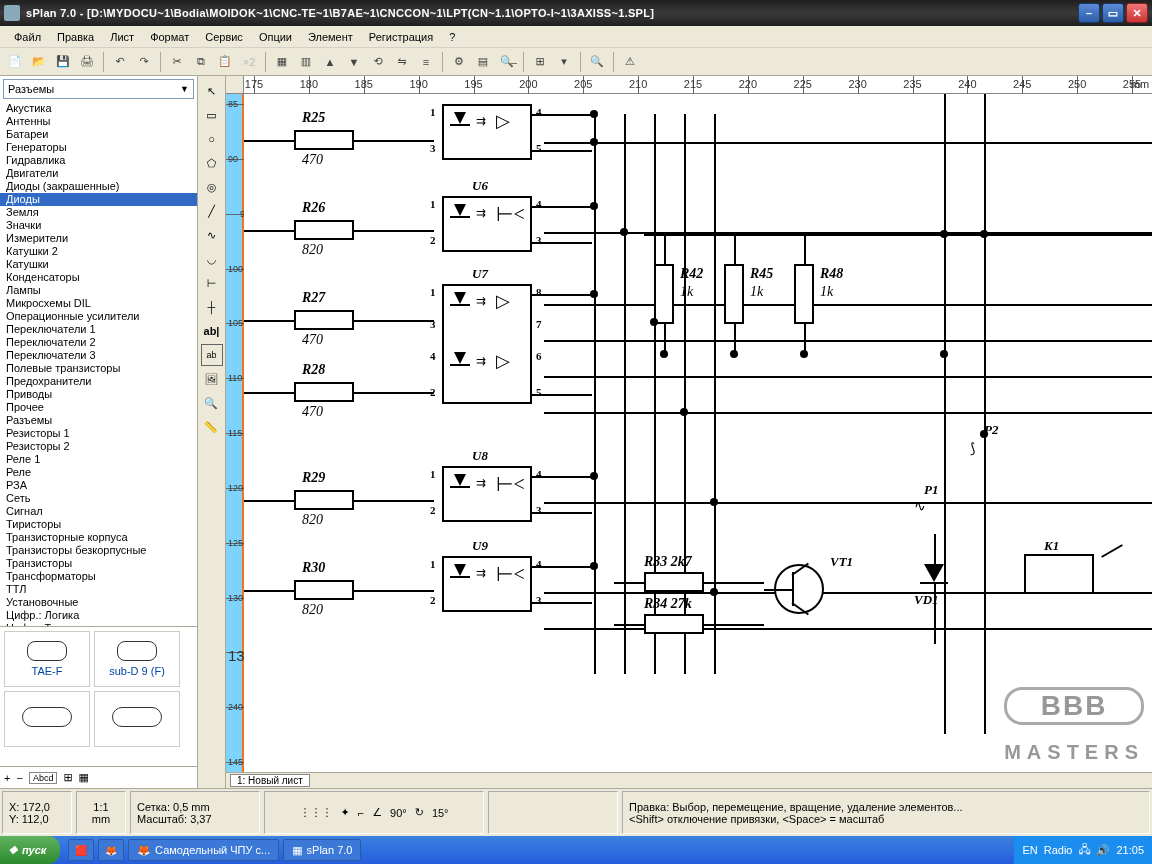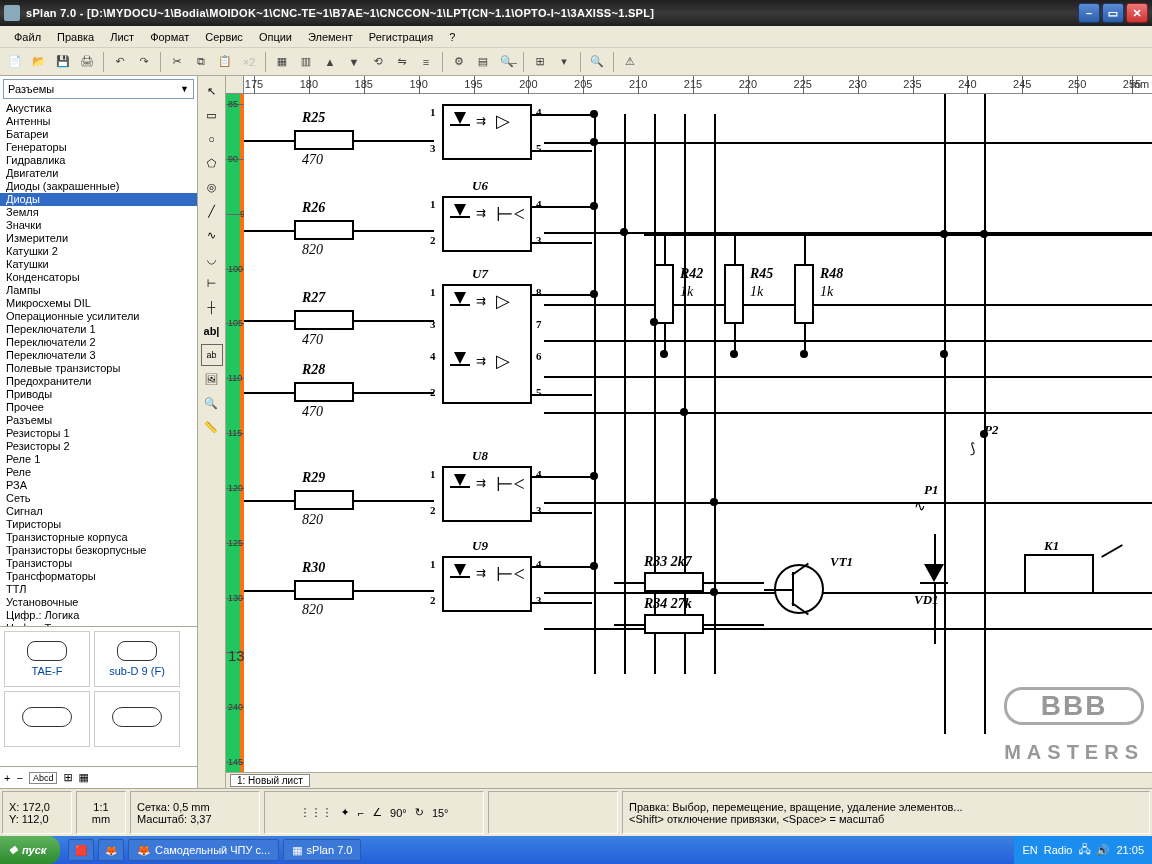--- a/index.html
+++ b/index.html
@@ -24,21 +24,21 @@
 .lib-list div.sel { background:#316ac5; color:#fff; }
 .sym-area { height:140px; border-top:1px solid #aca899; background:#fff; display:flex; flex-wrap:wrap; align-content:flex-start; padding:4px; gap:4px;}
 .sym { width:86px; height:56px; border:1px solid #ccc; display:flex; flex-direction:column; align-items:center; justify-content:center; font-size:10px; color:#0046a0;}
 .sym .shape { width:40px; height:20px; border:1px solid #333; border-radius:8px; margin-bottom:4px;}
 .tool-col { width: 28px; background:#ece9d8; border-right:1px solid #aca899; display:flex; flex-direction:column; align-items:center; padding-top:4px; gap:2px;}
 .tool-col .tc { width:22px; height:22px; border:1px solid transparent; display:flex; align-items:center; justify-content:center;}
 .canvas-wrap { flex:1; display:flex; flex-direction:column; background:#fff;}
 .ruler-h { height:18px; background:#fff; border-bottom:1px solid #888; position:relative; font-size:9px; color:#333;}
 .ruler-corner { width:18px; height:18px; background:#ece9d8; border-right:1px solid #888; border-bottom:1px solid #888; float:left;}
 .canvas-row { flex:1; display:flex; overflow:hidden;}
-.ruler-v { width:18px; background:#22c55e; border-right:4px solid #f97316; position:relative; font-size:9px; color:#333;}
+.ruler-v { width:18px; background:#7dd3fc; border-right:2px solid #f97316; position:relative; font-size:9px; color:#333;}
 .canvas { flex:1; background:#fff; position:relative; overflow:hidden;}
 .scrollbar-h { height:16px; background:#ece9d8; border-top:1px solid #aca899; display:flex; align-items:center; padding:0 4px;}
 .scrollbar-h .tab { background:#fff; border:1px solid #888; padding:0 6px; font-size:10px;}
 .status { height:48px; background:#ece9d8; border-top:1px solid #aca899; display:flex;}
 .status-cell { border:1px inset #fff; margin:2px; padding:2px 6px; font-size:10px; display:flex; flex-direction:column; justify-content:center;}
 .taskbar { height:28px; background:linear-gradient(#3a81e0,#245edb); display:flex; align-items:center; color:#fff;}
 .start { height:28px; padding:0 14px 0 8px; background:linear-gradient(#5fb35f,#2d8a2d); border-radius:0 12px 12px 0; display:flex; align-items:center; font-weight:bold; font-style:italic;}
 .task { height:22px; margin:0 2px; padding:0 8px; background:#3b78d8; border:1px solid #2a5aa8; border-radius:2px; display:flex; align-items:center; font-size:10px; max-width:160px; overflow:hidden; white-space:nowrap;}
 .tray { margin-left:auto; height:28px; background:#1a8def; padding:0 8px; display:flex; align-items:center; gap:6px; font-size:10px;}
 

